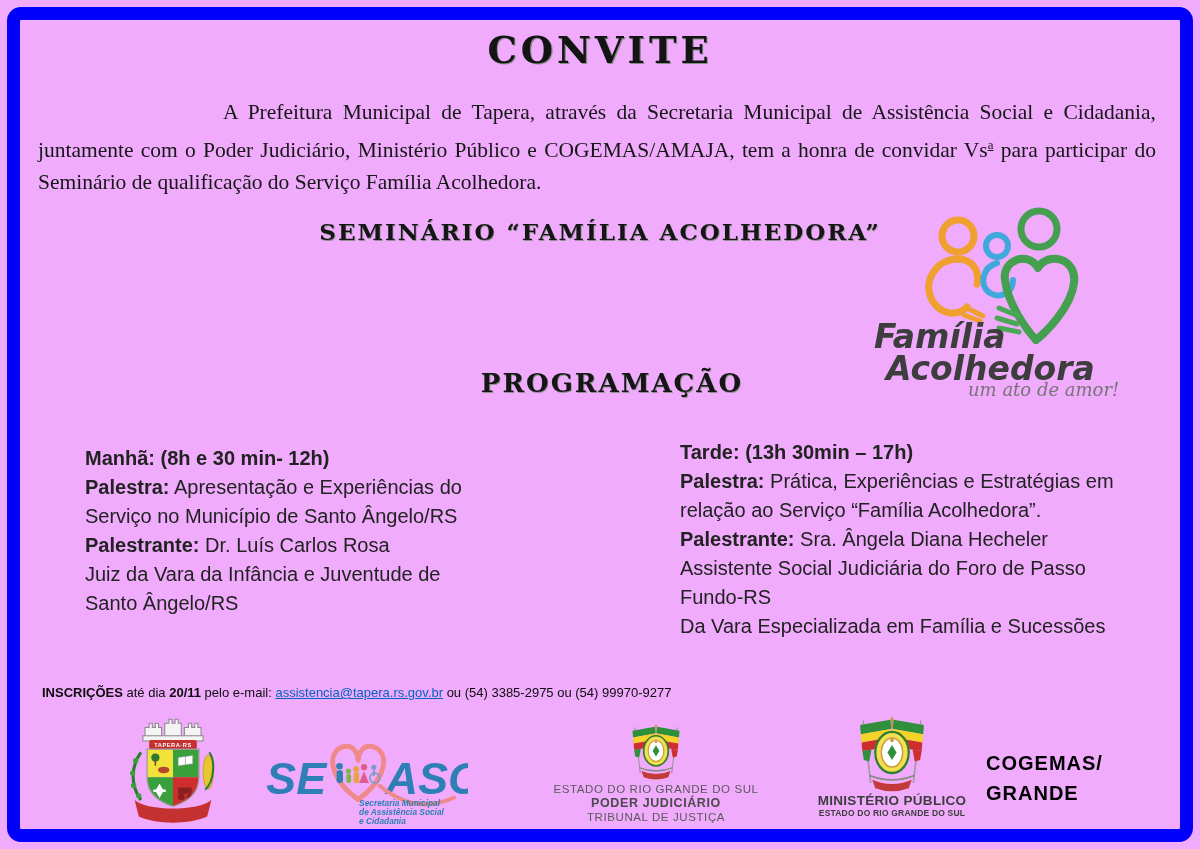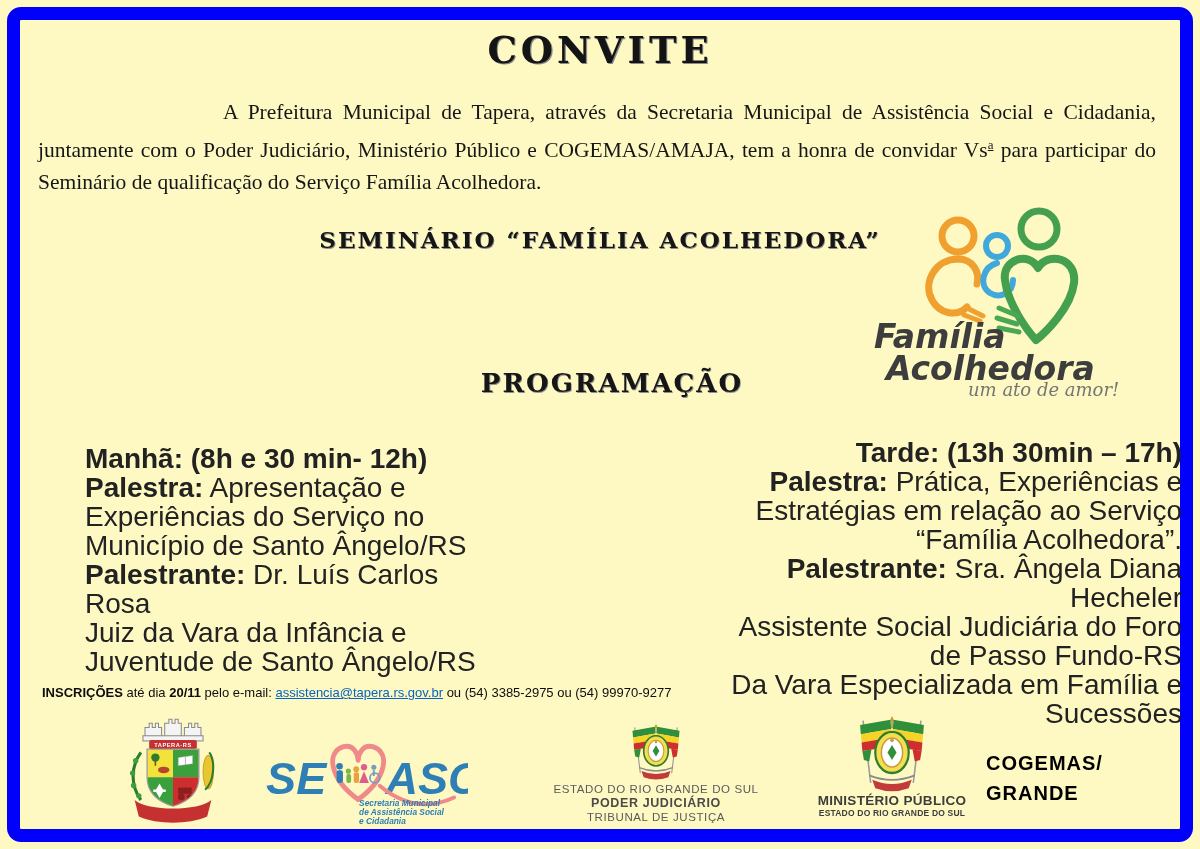--- a/index.html
+++ b/index.html
@@ -1,45 +1,45 @@
 <!DOCTYPE html>
 <html><head>
 <meta charset="utf-8">
 <style>
   html,body{margin:0;padding:0;background:#fff;}
-  .page{position:relative;width:1200px;height:849px;background:#fef9c3;overflow:hidden;
+  .page{position:relative;width:1200px;height:849px;background:#f0abfc;overflow:hidden;
         font-family:"Liberation Serif",serif;color:#1a1a1a;}
   .frame{position:absolute;inset:7px;border:13px solid #0101fb;border-radius:14px;pointer-events:none;}
 
   .title{position:absolute;top:28px;left:0;width:100%;margin:0;text-align:center;
          font-family:"DejaVu Serif",serif;font-weight:700;font-size:37px;letter-spacing:4px;
          color:#141414;text-shadow:1.2px 1.2px 0 #8a8a8a;}
 
   .intro{position:absolute;top:96px;left:38px;right:44px;margin:0;font-size:21.5px;line-height:32.5px;
          text-align:justify;text-indent:185px;color:#161616;}
   .intro sup{font-size:13px;text-decoration:underline;}
 
-  .seminar{position:absolute;top:226px;left:0;width:100%;margin:0;text-align:center;
+  .seminar{position:absolute;top:218px;left:0;width:100%;margin:0;text-align:center;
            font-family:"DejaVu Serif",serif;font-weight:700;font-size:23px;letter-spacing:2px;
            color:#161616;text-shadow:0.8px 0.8px 0 #909090;}
 
   .details{position:absolute;top:266px;left:40px;font-size:21.5px;line-height:33px;color:#161616;}
   .dlabel{display:inline-block;margin-right:13px;}
 
   .fa-logo{position:absolute;top:196px;left:866px;width:252px;height:202px;}
 
   .program-heading{position:absolute;top:356px;left:0;width:100%;margin:12px;text-align:center;
            font-family:"DejaVu Serif",serif;font-weight:700;font-size:26px;letter-spacing:2px;
            color:#161616;text-shadow:0.8px 0.8px 0 #909090;}
 
-  .col{position:absolute;font-family:"Liberation Sans",sans-serif;font-size:28px;line-height:29px;color:#222;}
+  .col{position:absolute;font-family:"Liberation Sans",sans-serif;font-size:20px;line-height:29px;color:#222;}
   .col p{margin:0;}
   .col b{font-weight:700;}
   .col-morning{top:444px;left:85px;width:400px;}
-  .col-afternoon{top:438px;left:716px;width:466px;text-align:right;}
+  .col-afternoon{top:438px;left:680px;width:466px;}
 
   .inscriptions{position:absolute;top:685px;left:42px;font-family:"Liberation Sans",sans-serif;
                 font-size:13px;color:#0d0d0d;}
   .inscriptions b{font-weight:700;}
   .email{color:#0563c1;text-decoration:underline;cursor:pointer;}
 
   .logo-tapera{position:absolute;left:116px;top:714px;width:114px;height:114px;}
   .logo-semasc{position:absolute;left:262px;top:731px;width:206px;height:94px;}
 
   .logo-pj{position:absolute;left:538px;top:724px;width:236px;text-align:center;

